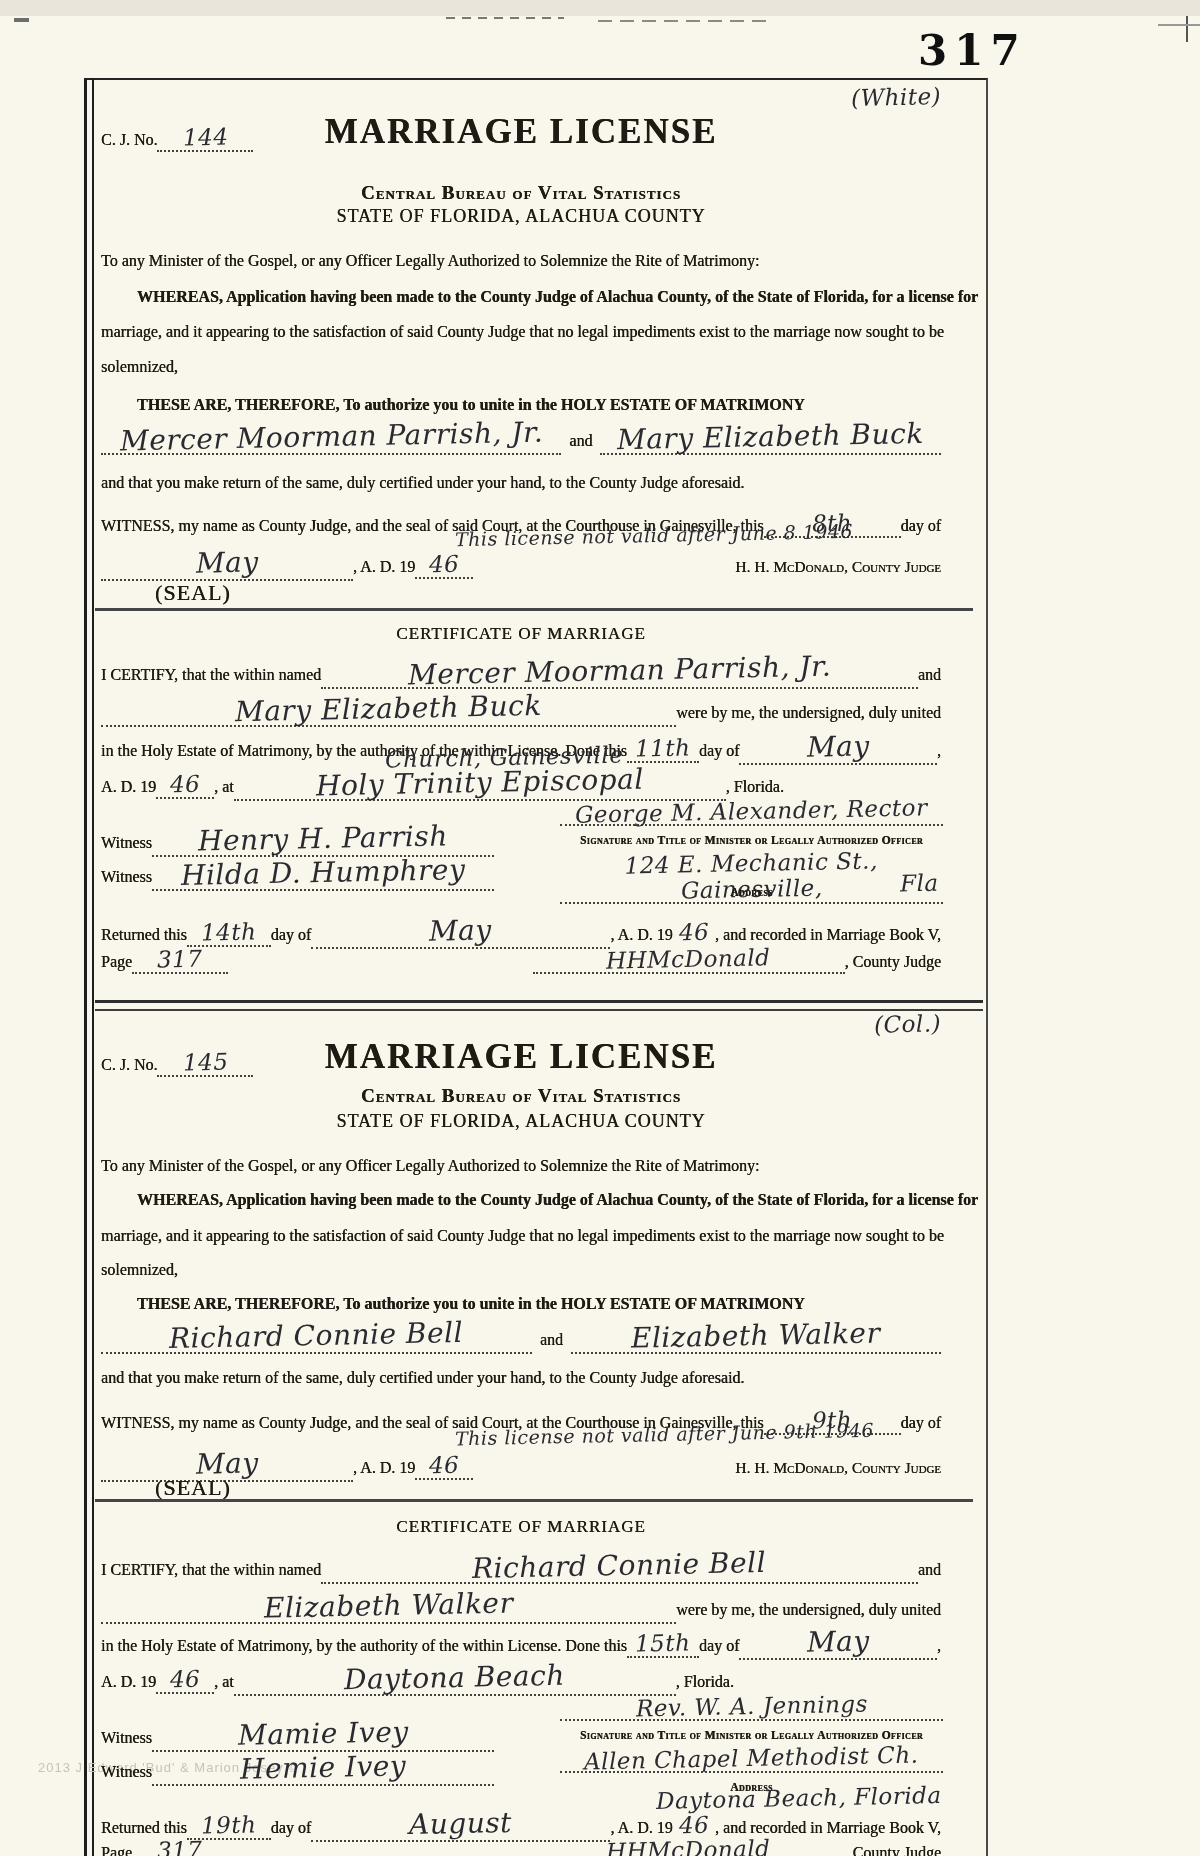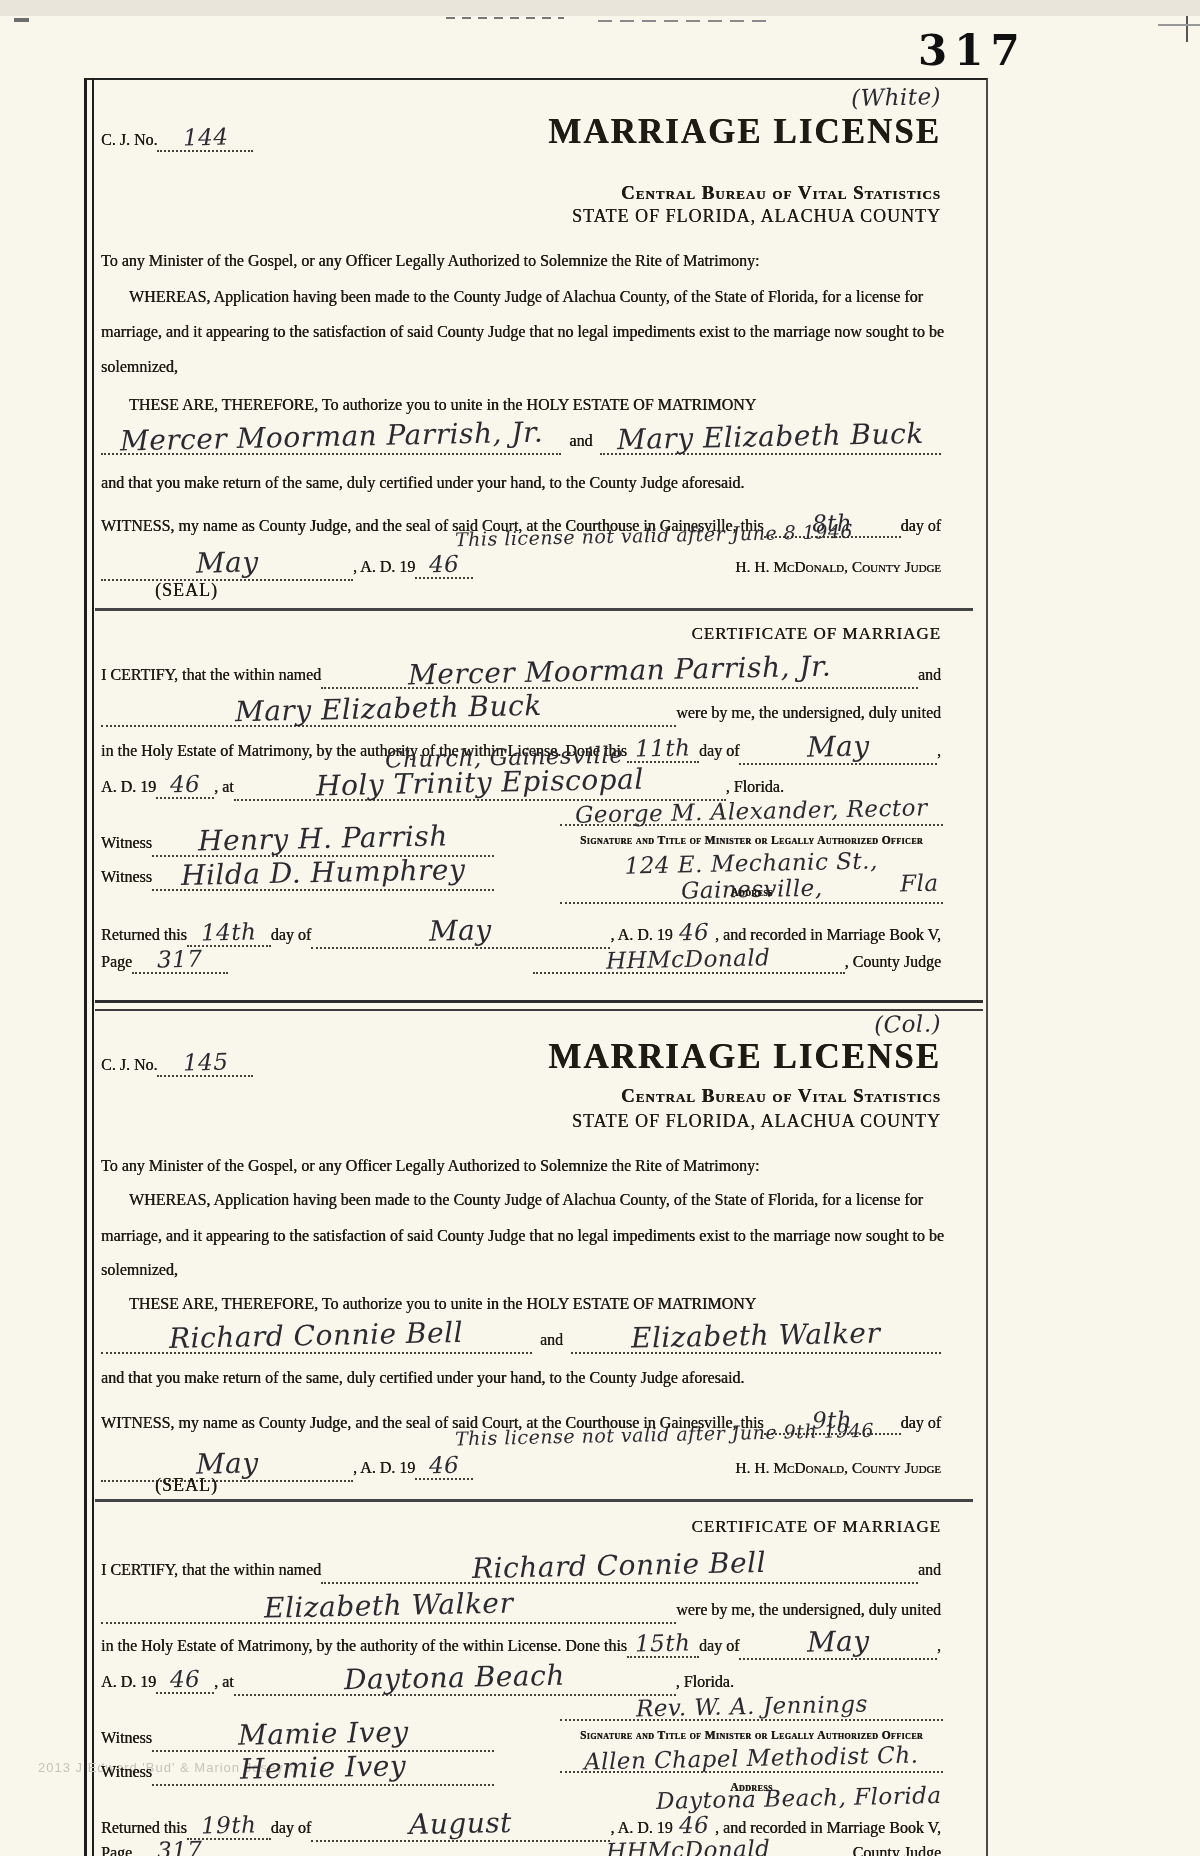--- a/index.html
+++ b/index.html
@@ -37,22 +37,22 @@
     position:absolute;left:38px;top:1744px;
     font-family:"Liberation Sans",sans-serif;font-size:13px;color:#c6c3bb;
     letter-spacing:1px;
   }
   
   .license{position:absolute;left:85px;width:898px;font-size:16px;}
   .license .printed{text-shadow:0.35px 0 0 currentColor;}
   .l1{top:62px;height:933px;}
   .l2{top:995px;height:861px;}
   .r{position:absolute;left:16px;right:42px;display:flex;align-items:baseline;white-space:nowrap;}
-  .indent{left:44px;}
-  .center{justify-content:flex-end;text-align:center;}
+  .indent{left:52px;font-weight:bold;}
+  .center{justify-content:center;text-align:center;}
   .fill{border-bottom:2px dotted #45403a;text-align:center;padding:0 6px;}
   .f1{flex:1 1 auto;}
   .spacer{flex:1 1 auto;}
   .gap-l{margin-left:6px;}
   .gap-r{margin-right:6px;}
   
   .hw{
     font-family:"DejaVu Serif",serif;font-style:italic;font-weight:400;
     color:#2a2a30;text-shadow:none;display:inline-block;transform:rotate(-1.2deg);
     letter-spacing:0.5px;
@@ -60,21 +60,21 @@
   .hw-lg{font-size:28px;}
   .hw-md{font-size:23px;}
   .hw-sm{font-size:19px;}
   
   .big-title{font-size:35px;font-weight:700;letter-spacing:2px;}
   .subtitle{font-variant:small-caps;font-weight:700;font-size:19px;letter-spacing:1px;}
   .state-line{font-size:18px;letter-spacing:1px;}
   .cert-title{font-weight:400;font-size:17px;letter-spacing:1px;}
   .caption{font-variant:small-caps;font-weight:700;font-size:11.5px;letter-spacing:0.4px;}
   .judge-name{font-variant:small-caps;font-size:15.5px;}
-  .seal{font-size:18px;letter-spacing:1px;text-align:right;}
+  .seal{font-size:22px;letter-spacing:1px;text-align:right;}
   .rule{position:absolute;left:10px;right:10px;border-top:3px solid #454545;}
   
   .rblock{position:absolute;left:475px;right:40px;}
   
   .l1 .r-race{top:6px;} .l1 .r-cj{top:46px;} .l1 .r-title{top:34px;}
   .l1 .r-subtitle{top:104px;} .l1 .r-state{top:128px;} .l1 .r-salut{top:174px;}
   .l1 .r-wh1{top:210px;} .l1 .r-wh2{top:245px;} .l1 .r-wh3{top:280px;}
   .l1 .r-these{top:318px;} .l1 .r-names{top:342px;} .l1 .r-return{top:396px;}
   .l1 .r-witness{top:432px;} .l1 .r-annot{left:370px;top:446px;}
   .l1 .r-month{top:468px;} .l1 .r-seal{top:502px;} .l1 .r-rule{top:530px;}

